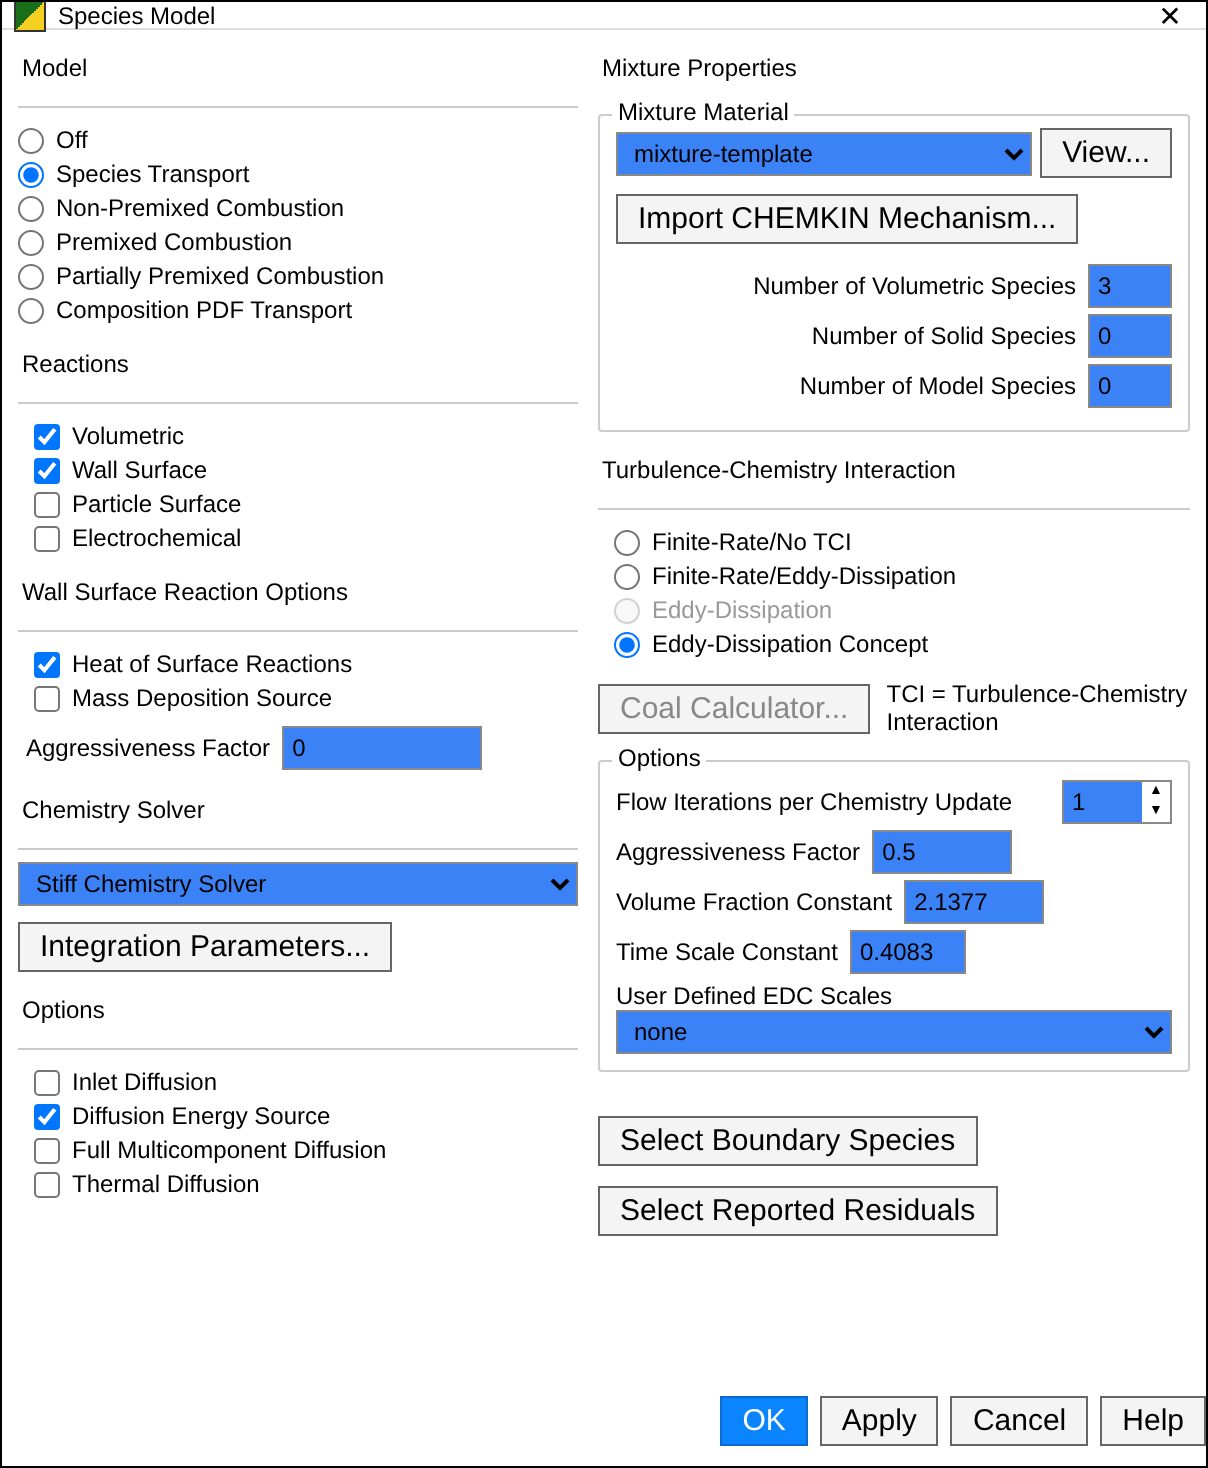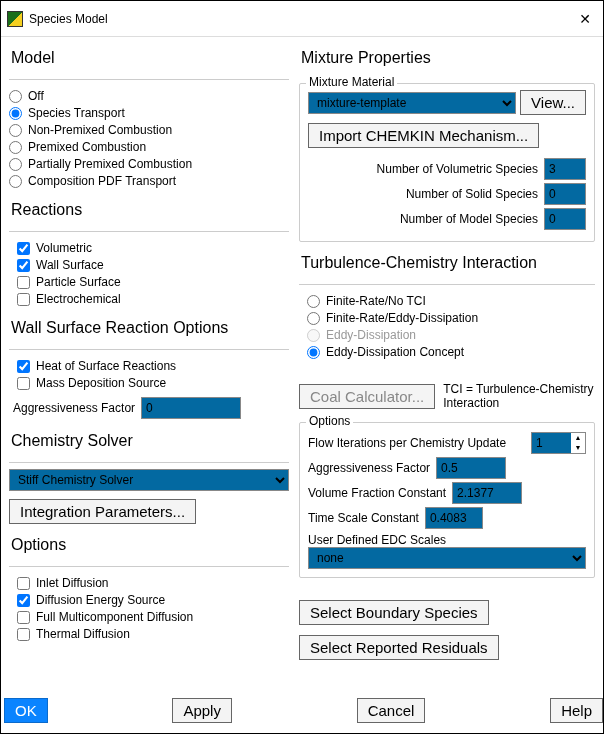--- a/index.html
+++ b/index.html
@@ -1,41 +1,41 @@
 <!DOCTYPE html>
 <html><head>
 <meta charset="utf-8">
 <style>
 * { box-sizing: border-box; font-family: "Segoe UI", Tahoma, sans-serif; font-size: 12px; }
 body { margin: 0; background: #fff; width: 604px; height: 734px; border: 1px solid #000; position: relative; }
-.titlebar { height: 36px; display: flex; align-items: center; padding: 0 6px; border-bottom: 1px solid #ddd; }
+.titlebar { height: 14px; display: flex; align-items: center; padding: 0 6px; border-bottom: 1px solid #ddd; }
 .titlebar .icon { width: 16px; height: 16px; background: linear-gradient(135deg,#1a6e1a 50%,#f5d020 50%); border:1px solid #333; margin-right:6px; }
 .titlebar .title { flex:1; font-size:12px; }
 .titlebar .close { width:24px; text-align:center; font-size:14px; cursor:pointer; }
 .content { display:flex; padding:8px; gap:10px; }
 .col { display:flex; flex-direction:column; }
 .col-left { width: 280px; }
 .col-right { flex:1; }
 .group { border:1px solid #ccc; border-radius:2px; padding:6px 8px 8px; margin-bottom:8px; position:relative; margin-top:10px; }
 .group > .legend { position:absolute; top:-9px; left:6px; background:#fff; padding:0 3px; font-size:12px; }
-.heading { font-size:16px; margin:4px 0 6px 2px; }
+.heading { font-size:12px; margin:4px 0 6px 2px; }
 .row { display:flex; align-items:center; margin:3px 0; }
 .radio, .check { display:flex; align-items:center; margin:3px 0; gap:6px; cursor:pointer; }
 .radio input, .check input { margin:0; }
 .disabled { color:#999; }
 label.lbl { white-space:nowrap; }
-input.txt, select.sel { border:1px solid #888; height:22px; padding:1px 4px; background:#0369a1; font-size:12px; }
+input.txt, select.sel { border:1px solid #888; height:22px; padding:1px 4px; background:#3b82f6; font-size:12px; }
 select.sel { width:100%; }
 .btn { border:1px solid #666; background:#f4f4f4; padding:3px 10px; cursor:pointer; font-size:15px; }
 .btn.primary { background:#0a84ff; color:#fff; border-color:#0a6acc; }
 .btn.disabled { color:#888; }
 .inline { display:flex; align-items:center; gap:4px; }
 .right-align { display:flex; justify-content:flex-end; align-items:center; gap:6px; margin:3px 0; }
 .hr { border:none; border-top:1px solid #ccc; margin:6px 0; }
-.footer { position:absolute; bottom:10px; left:3px; right:0; display:flex; justify-content:space-between; gap:6px; }
+.footer { position:absolute; bottom:10px; left:3px; right:0; display:flex; justify-content:flex-end; gap:6px; }
 .numfield { width:42px; }
 .spin { display:flex; align-items:center; }
 .spin .arrows { display:flex; flex-direction:column; border:1px solid #888; border-left:none; height:22px; }
 .spin .arrows span { font-size:7px; line-height:10px; width:14px; text-align:center; cursor:pointer; }
 </style>
 </head>
 <body>
 
 <div class="titlebar">
   <div class="icon"></div>
@@ -185,21 +185,21 @@
         <label class="radio disabled">
           <input type="radio" name="t" disabled="" style="">
           <span>Eddy-Dissipation</span>
         </label>
         <label class="radio">
           <input type="radio" name="t" checked="" style="">
           <span>Eddy-Dissipation Concept</span>
         </label>
       </div>
 
-    <div class="inline" style="margin-top:20px">
+    <div class="inline" style="margin-top:8px">
       <button class="btn disabled">Coal Calculator...</button>
       <span style="flex:1;padding-left:4px">TCI = Turbulence-Chemistry Interaction</span>
     </div>
 
     <div class="group" style="margin-top:12px">
       <div class="legend">Options</div>
       <div class="row">
         <label class="lbl" style="flex:1">Flow Iterations per Chemistry Update</label>
         <div class="spin">
           <input class="txt" style="width: 40px; border-right: none;" value="1">

